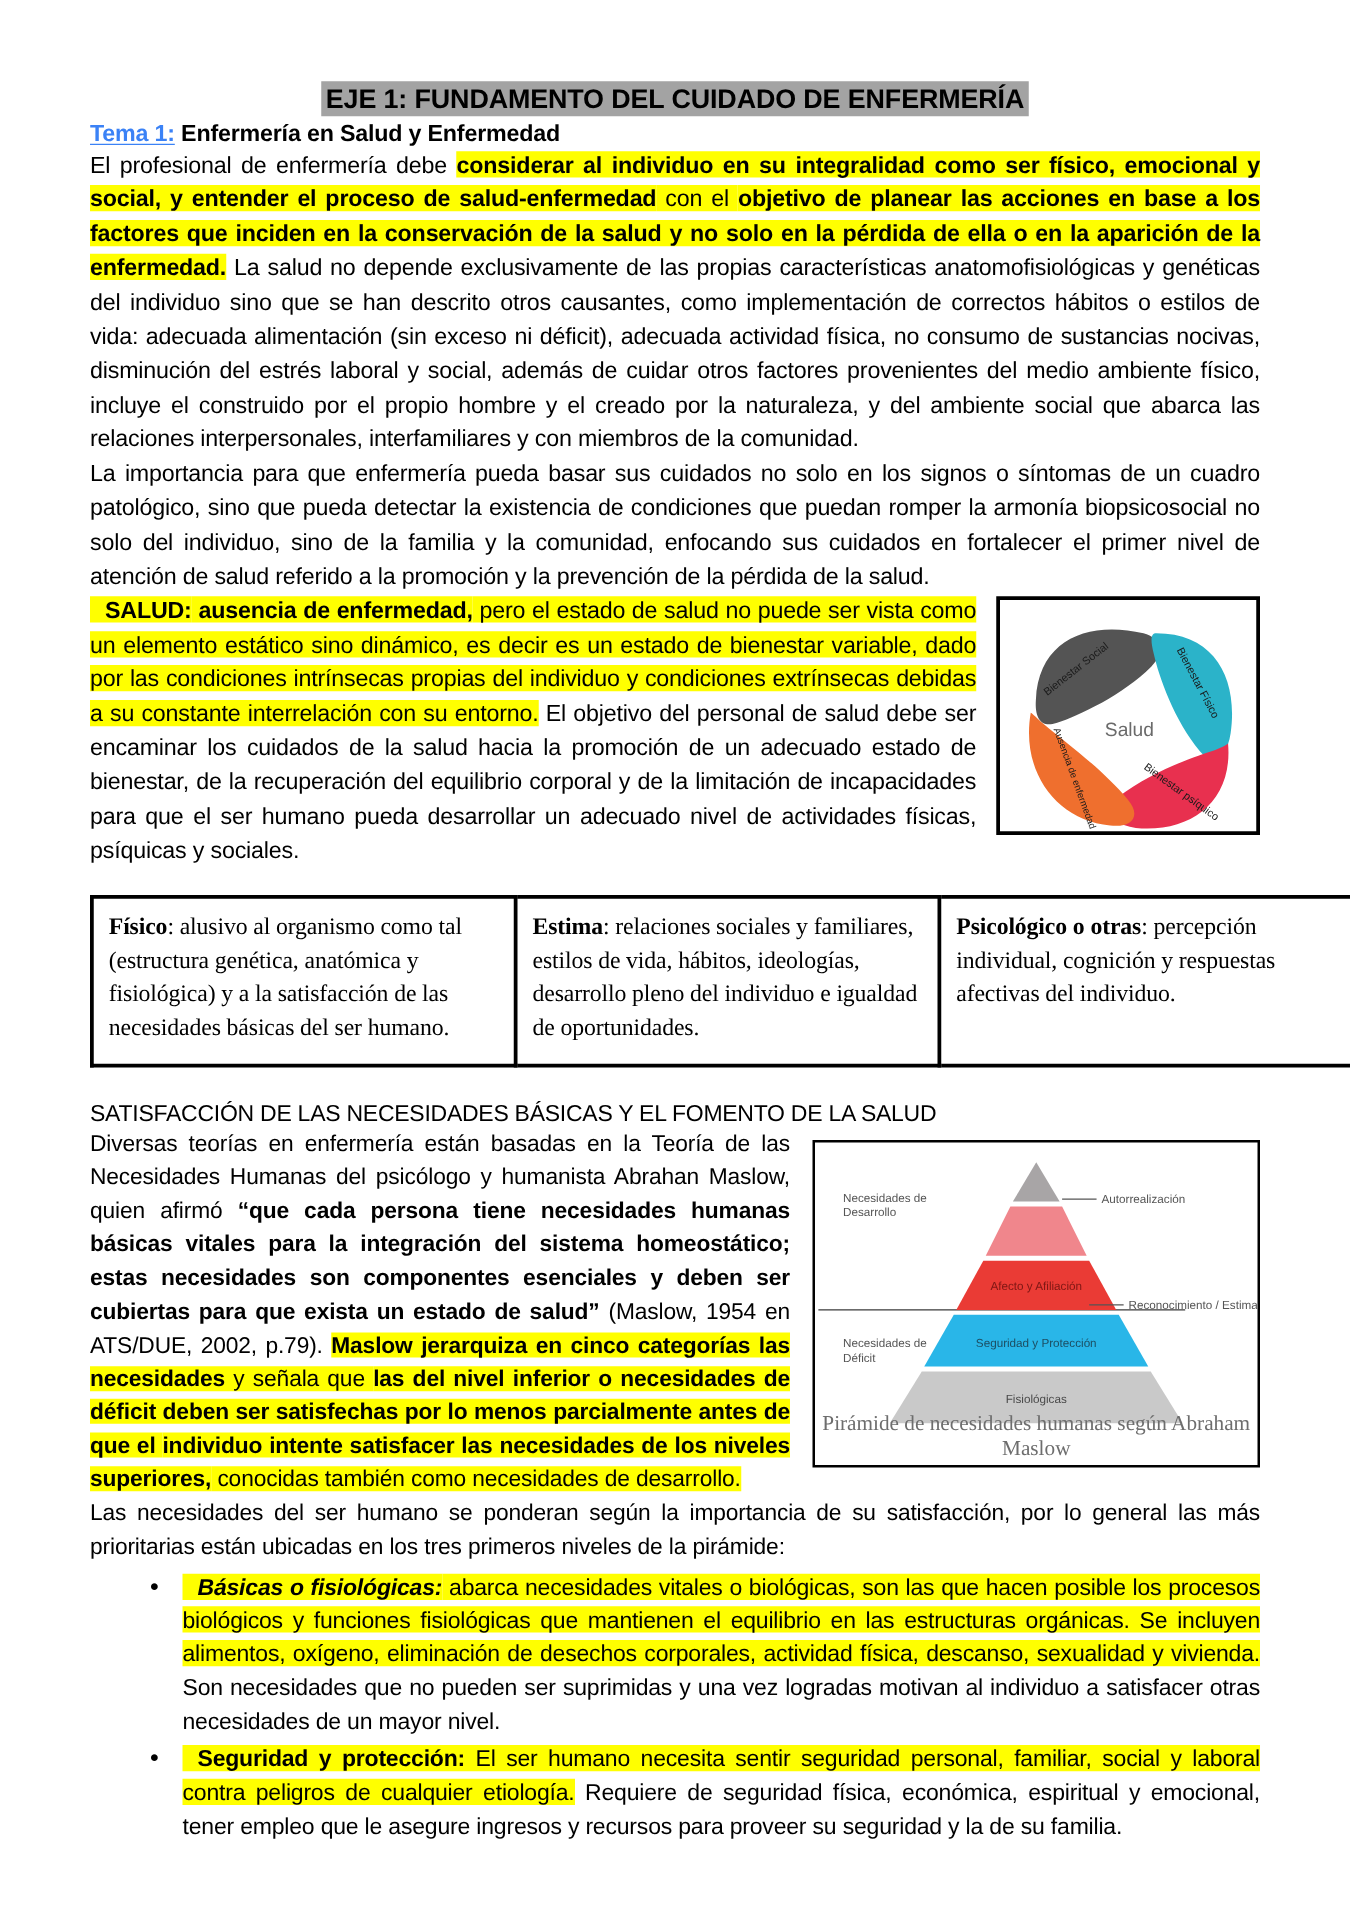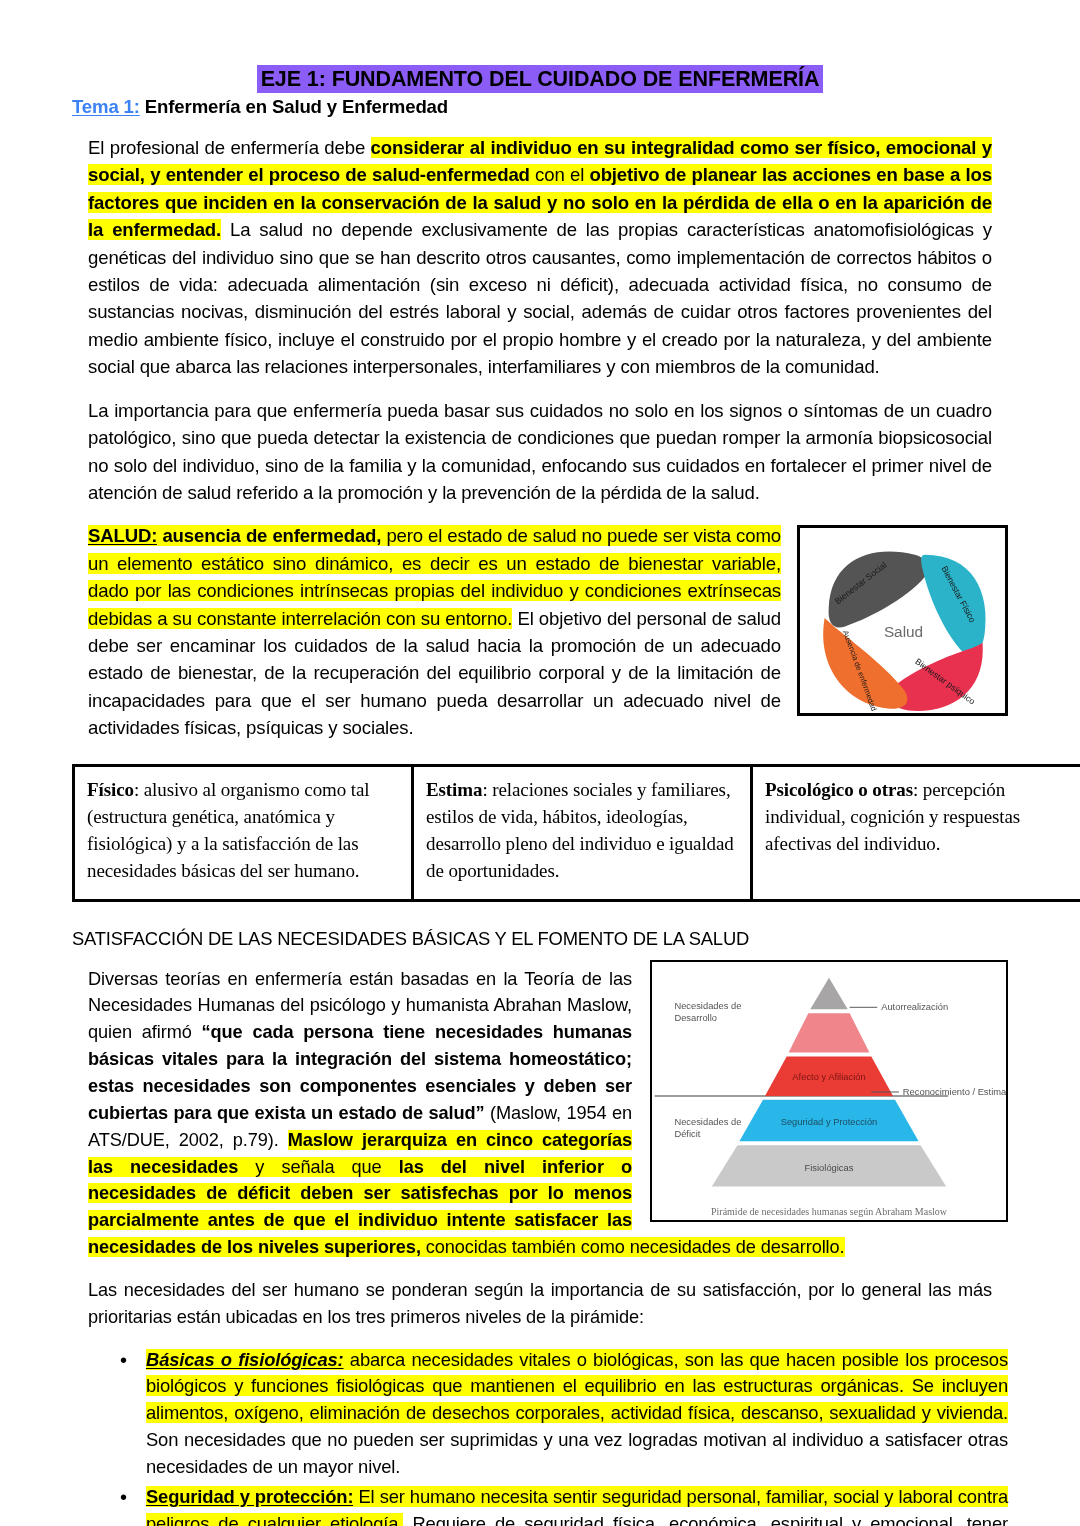--- a/index.html
+++ b/index.html
@@ -26,30 +26,30 @@
   
   .doc-title {
     text-align: center;
     font-size: 21.5px;
     font-weight: bold;
     letter-spacing: -0.1px;
     margin-top: 66px;
     line-height: 1.25;
   }
   .doc-title span.hl-cream {
-    background: #8b5cf6;
+    background: #a3a3a3;
     padding: 2px 4px;
   }
 
   
   .para {
     font-size: 18.6px;
     line-height: 1.475;
     text-align: justify;
-    margin: 16px;
+    margin: 0;
     letter-spacing: -0.15px;
   }
   .para.sans2 {
     font-size: 18.2px;
     letter-spacing: -0.1px;
   }
   .tema-line {
     font-size: 18.6px;
     font-weight: bold;
     margin: 3px 0 0 0;
@@ -58,21 +58,21 @@
   .tema-label {
     color: #3b82f6;
     text-decoration: underline;
     text-underline-offset: 2px;
     font-weight: bold;
   }
 
   
   .hl { background: #ffff00; }
   .b  { font-weight: bold; }
-  .u  { text-decoration: underline; text-underline-offset: 2px; }
+  .u  { text-underline-offset: 2px; padding-left: 12px; }
   .i  { font-style: italic; }
 
   
   .salud-img-box {
     float: right;
     width: 211px;
     height: 191px;
     border: 3px solid #000;
     margin: 3px 0 4px 16px;
     box-sizing: border-box;
@@ -118,21 +118,21 @@
     box-sizing: border-box;
     background: #fff;
     position: relative;
     overflow: hidden;
   }
   .maslow-caption {
     position: absolute;
     left: 0; right: 0; bottom: 3px;
     text-align: center;
     font-family: "Liberation Serif", serif;
-    font-size: 10px;
+    font-size: 17px;
     color: #6d6d6d;
   }
 
   
   ul.bullets {
     clear: both;
     margin: 6px 0 0 0;
     padding-left: 48px;
     list-style: none;
   }

